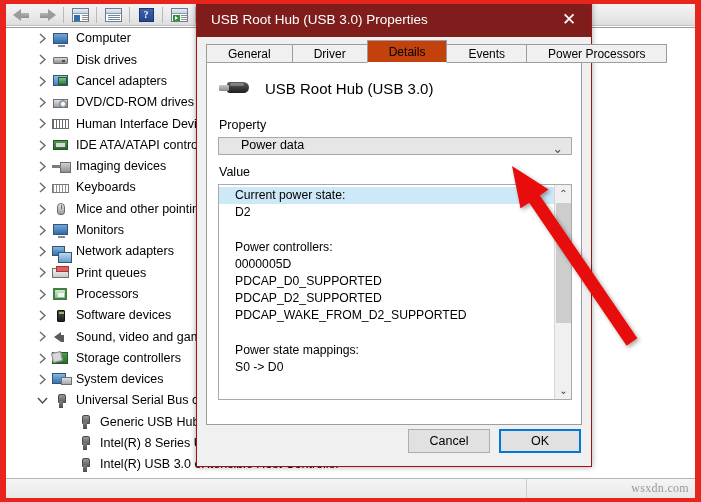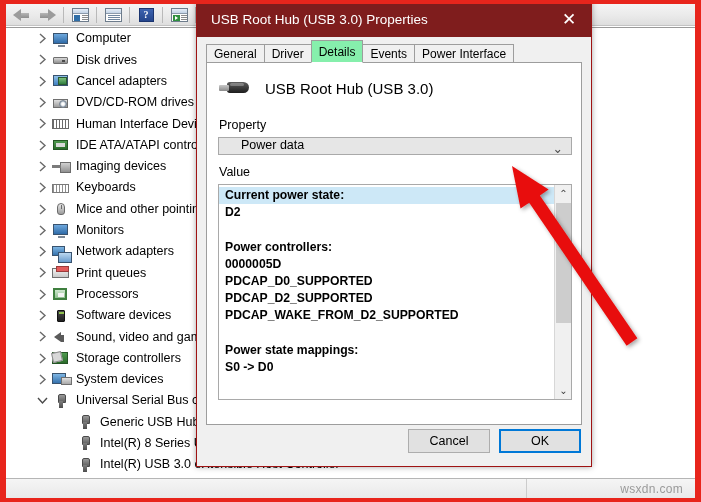--- a/index.html
+++ b/index.html
@@ -248,24 +248,25 @@
     left: 0; bottom: 0;
     width: 689px; height: 20px;
     background: linear-gradient(to bottom,#f5f5f5,#e9e9e9);
     border-top: 1px solid #b5b5b5;
     display: flex;
   }
   #status-left { flex: 1; border-right: 1px solid #cccccc; }
   #status-right {
     width: 168px;
     display: flex; align-items: center; justify-content: flex-end;
-    padding-right: 12px;
+    padding-right: 6px;
     font-size: 12px;
     color: #9a9a9a;
     letter-spacing: .3px;
+    font-family: Liberation Serif, serif;
   }
 
   
   #dialog {
     position: absolute;
     left: 190px; top: -4px;
     width: 396px; height: 467px;
     background: #f0f0f0;
     border: 1px solid #9f1313;
     box-shadow: 0 0 6px rgba(0,0,0,.35);
@@ -302,33 +303,33 @@
   #tabs {
     position: absolute;
     left: 9px; top: 5px;
     width: 376px; height: 22px;
     display: flex;
     align-items: flex-end;
     border-bottom: 1px solid #9d9d9d;
   }
   .tab {
     height: 19px;
-    padding: 0 7px;
+    padding: 0 21px;
     display: flex; align-items: center;
     font-size: 12px;
     color: #000;
     background: #f0f0f0;
     border: 1px solid #9d9d9d;
     border-bottom: 1px solid #9d9d9d;
     margin-right: -1px;
     white-space: nowrap;
   }
   .tab.active {
     height: 23px;
-    background: #86efac;
+    background: #c2410c;
     border-bottom: 1px solid #ffffff;
     position: relative;
     z-index: 2;
   }
   #tab-filler { flex: 1; height: 19px; border-bottom: 1px solid #9d9d9d; }
 
   #tab-panel {
     position: absolute;
     left: 9px; top: 26px;
     width: 376px; height: 362px;
@@ -406,27 +407,26 @@
     overflow: hidden;
   }
   #value-lines {
     position: absolute;
     left: 0; top: 0;
     width: 336px;
     padding-top: 2px;
   }
   .val-line {
     height: 17.2px;
-    padding-left: 6px;
+    padding-left: 16px;
     font-size: 12.2px;
     color: #000;
     line-height: 17.2px;
     white-space: pre;
     font-family: "Liberation Sans", sans-serif;
-    font-weight: bold;
   }
   .val-line.sel {
     background: #cde8f7;
   }
 
   
   #list-scroll {
     position: absolute;
     right: 0; top: 0;
     width: 17px; height: 214px;
@@ -784,21 +784,21 @@
       </div>
 
       <div id="dlg-body">
 
         <div id="tabs">
           <div id="tabs-holder" style="display:flex;align-items:flex-end;">
               <div class="tab">General</div>
               <div class="tab">Driver</div>
               <div class="tab active">Details</div>
               <div class="tab">Events</div>
-              <div class="tab">Power Interface</div>
+              <div class="tab">Power Processors</div>
             </div>
           <div id="tab-filler"></div>
         </div>
 
         <div id="tab-panel">
 
           <div id="device-head">
             <div id="device-icon">
               <div class="plug-body"></div>
               <div class="plug-tip"></div>

